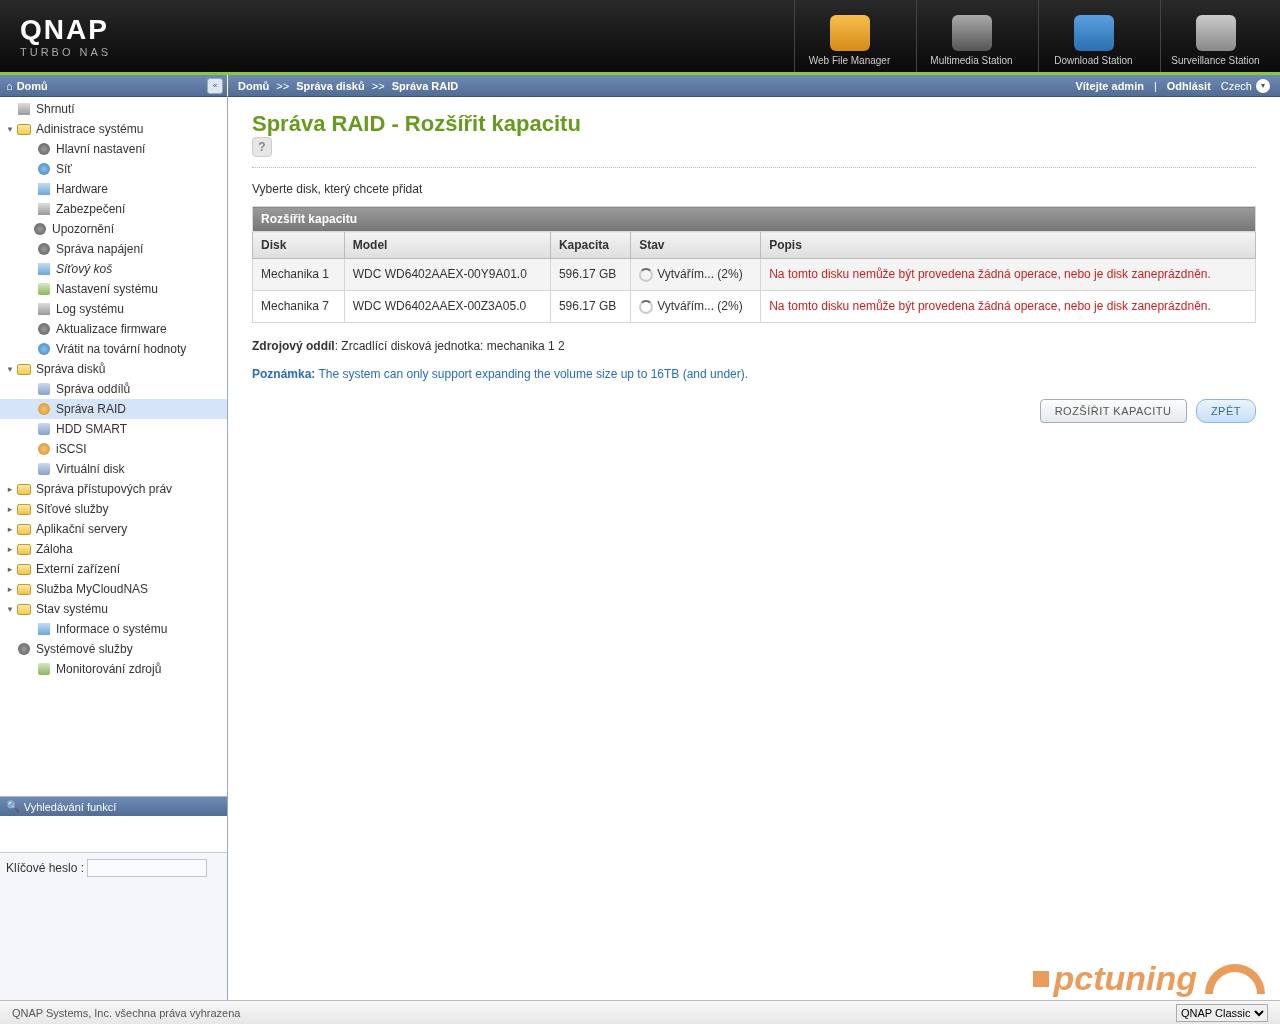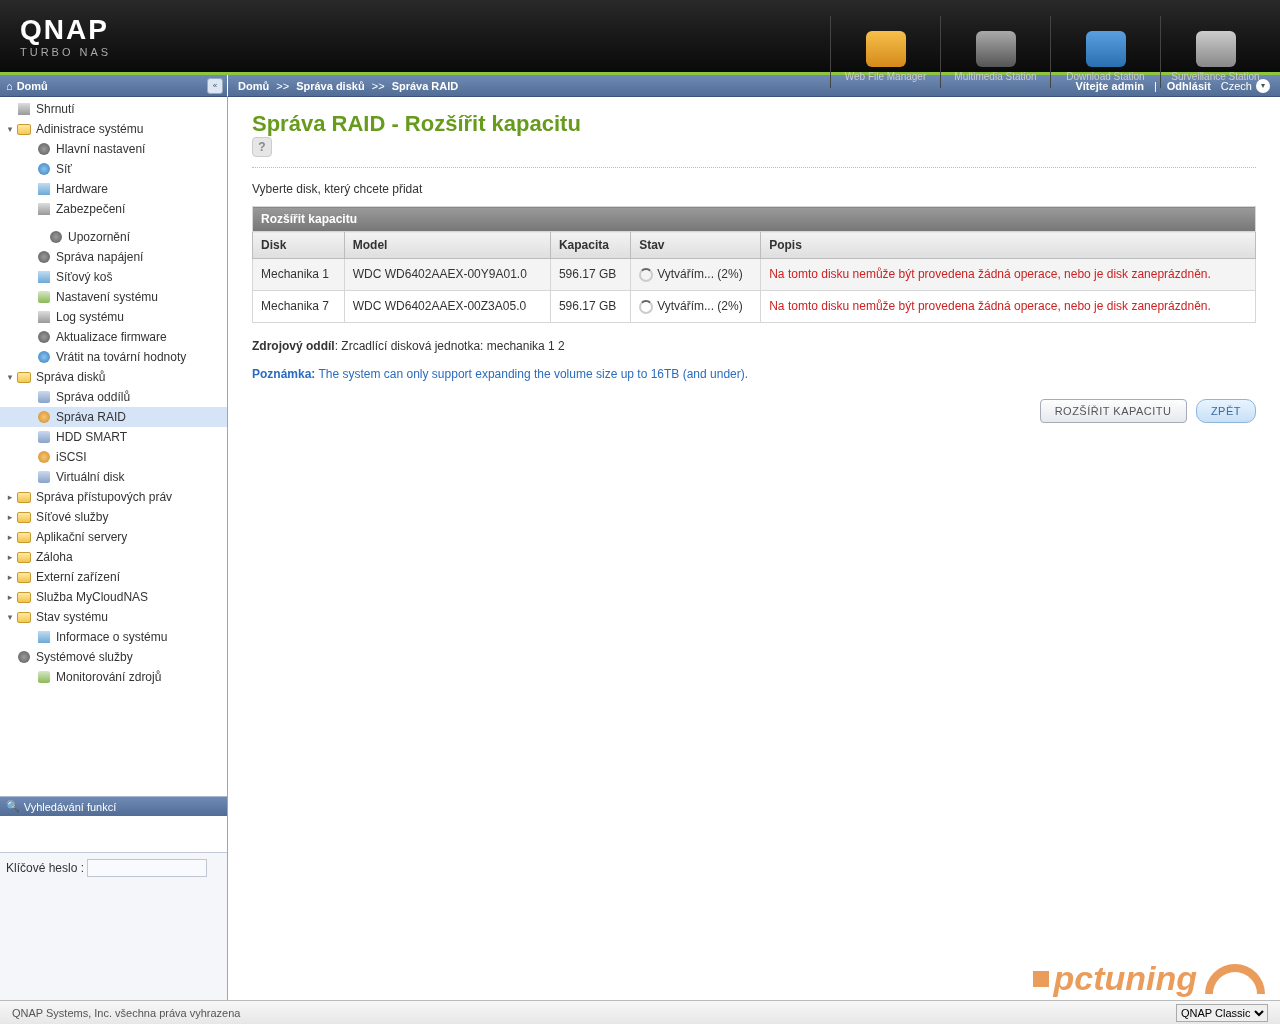--- a/index.html
+++ b/index.html
@@ -3,21 +3,21 @@
 <meta charset="utf-8">
 <style>
 * { margin: 0; padding: 0; box-sizing: border-box; }
 body { font-family: Arial, Helvetica, sans-serif; font-size: 12px; color: #333; background: #fff; width: 1280px; height: 1024px; overflow: hidden; position: relative; }
 
 
 .top-header { height: 72px; background: linear-gradient(to bottom, #2a2a2a 0%, #1a1a1a 45%, #0a0a0a 100%); position: relative; display: flex; align-items: center; padding-left: 20px; }
 .top-header .logo { color: #fff; }
 .top-header .logo-text { font-weight: bold; font-size: 28px; letter-spacing: 2px; }
 .top-header .logo-sub { font-size: 11px; color: #aaa; letter-spacing: 3px; }
-.top-header .shortcuts { position: absolute; right: 10px; top: 16px; height: 72px; display: flex; }
+.top-header .shortcuts { position: absolute; right: 10px; top: 0; height: 72px; display: flex; gap: 12px; }
 .shortcut { width: 110px; height: 72px; border-left: 1px solid #444; display: flex; flex-direction: column; align-items: center; justify-content: flex-end; padding-bottom: 6px; cursor: pointer; }
 .shortcut .ic { width: 40px; height: 36px; border-radius: 6px; margin-bottom: 4px; display: flex; align-items: center; justify-content: center; }
 .shortcut .lbl { color: #ccc; font-size: 10px; text-align: center; }
 .ic-folder { background: linear-gradient(#f7c04a,#d58a1a); }
 .ic-mm { background: linear-gradient(#aaa,#555); }
 .ic-dl { background: linear-gradient(#5a9fe0,#2a6fb0); }
 .ic-sv { background: linear-gradient(#ccc,#888); border-radius: 50% 50% 8px 8px; }
 .top-green { height: 3px; background: #8cc63f; }
 
 
@@ -184,35 +184,35 @@
           </span>
           <span class="tn">Hardware</span>
         </div>
         <div class="tree-item" style="padding-left: 24px;">
           <span class="expander"></span>
           <span class="nodeicon">
             <span class="pg-ic"></span>
           </span>
           <span class="tn">Zabezpečení</span>
         </div>
-        <div class="tree-item" style="padding-left: 36px; margin-top: 8px;">
+        <div class="tree-item" style="padding-left: 20px;">
           <span class="expander"></span>
           <span class="nodeicon">
             <span class="gear-ic"></span>
           </span>
           <span class="tn">Upozornění</span>
         </div>
         <div class="tree-item" style="padding-left: 24px;">
           <span class="expander"></span>
           <span class="nodeicon">
             <span class="gear-ic"></span>
           </span>
           <span class="tn">Správa napájení</span>
         </div>
-        <div class="tree-item" style="padding-left: 24px;">
+        <div class="tree-item" style="padding-left: 24px; font-style: italic;">
           <span class="expander"></span>
           <span class="nodeicon">
             <span class="hw-ic"></span>
           </span>
           <span class="tn">Síťový koš</span>
         </div>
         <div class="tree-item" style="padding-left: 24px;">
           <span class="expander"></span>
           <span class="nodeicon">
             <span class="sys-ic"></span>

